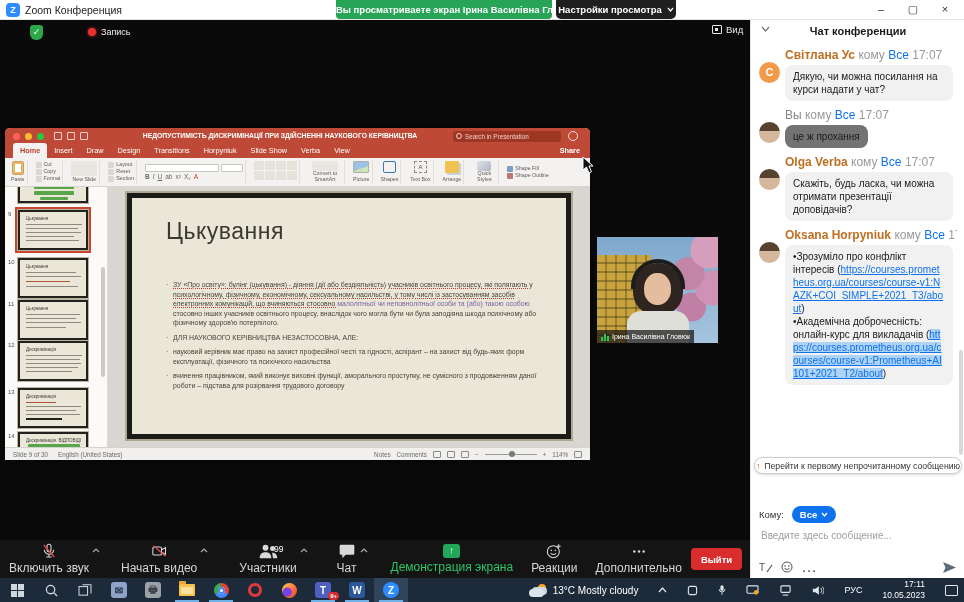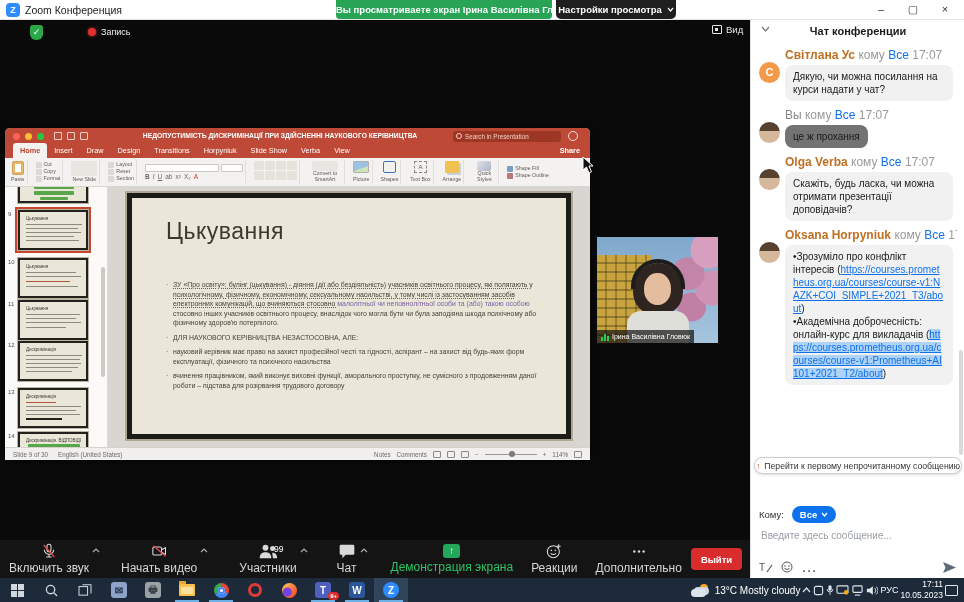--- a/index.html
+++ b/index.html
@@ -161,21 +161,21 @@
   .ticon16{width:16px;height:16px;border-radius:3px;display:flex;align-items:center;justify-content:center;font-size:10px;font-weight:bold;}
   .chromeico{width:15px;height:15px;border-radius:50%;background:conic-gradient(#EA4335 0 33%,#4285F4 33% 66%,#34A853 66% 100%);position:relative;}
   .chromeico:after{content:"";position:absolute;left:4px;top:4px;width:7px;height:7px;border-radius:50%;background:#fff;box-shadow:inset 0 0 0 2px #4285F4;}
   .operaico{width:14px;height:14px;border-radius:50%;border:3px solid #E23A3A;}
   .ffico{width:15px;height:15px;border-radius:50%;background:radial-gradient(circle at 35% 60%,#7542E5 0 4px,transparent 5px),linear-gradient(135deg,#FFD54F,#FF7043 55%,#E64A19);}
   .teamsico{position:relative;}
   .badge9{position:absolute;right:1px;bottom:2px;background:#D92D2D;color:#fff;font-size:6px;font-weight:bold;border-radius:6px;padding:0 2px;line-height:8px;}
   .folderico{width:16px;height:12px;background:#F7C14A;border-radius:1px;position:relative;}
   .folderico:before{content:"";position:absolute;left:0;top:-3px;width:7px;height:3px;background:#E8A934;border-radius:1px 1px 0 0;}
   .folderico:after{content:"";position:absolute;left:2px;top:3px;width:12px;height:7px;background:#FBE1A0;}
-  .tray{margin-left:auto;display:flex;align-items:center;gap:2px;padding-right:6px;}
+  .tray{margin-left:auto;display:flex;align-items:center;gap:20px;padding-right:6px;}
   .weather{display:flex;align-items:center;gap:6px;font-size:10px;}
   .wicon{width:18px;height:13px;position:relative;}
   .wicon:before{content:"";position:absolute;right:1px;top:0;width:8px;height:8px;border-radius:50%;background:#F6A623;}
   .wicon:after{content:"";position:absolute;left:0;bottom:0;width:15px;height:8px;border-radius:6px;background:#DDE5EC;box-shadow:3px -2px 0 #cfd8e0;}
   .trayic{color:#dfe6ec;display:flex;align-items:center;}
   .clock{font-size::8.5px;text-align:right;line-height:1.25;font-size:8.5px;}
   .lang{font-size:9px;}
   .notif{width:13px;height:11px;border:1px solid #dfe6ec;border-radius:1px;position:relative;}
 </style>
 </head>

